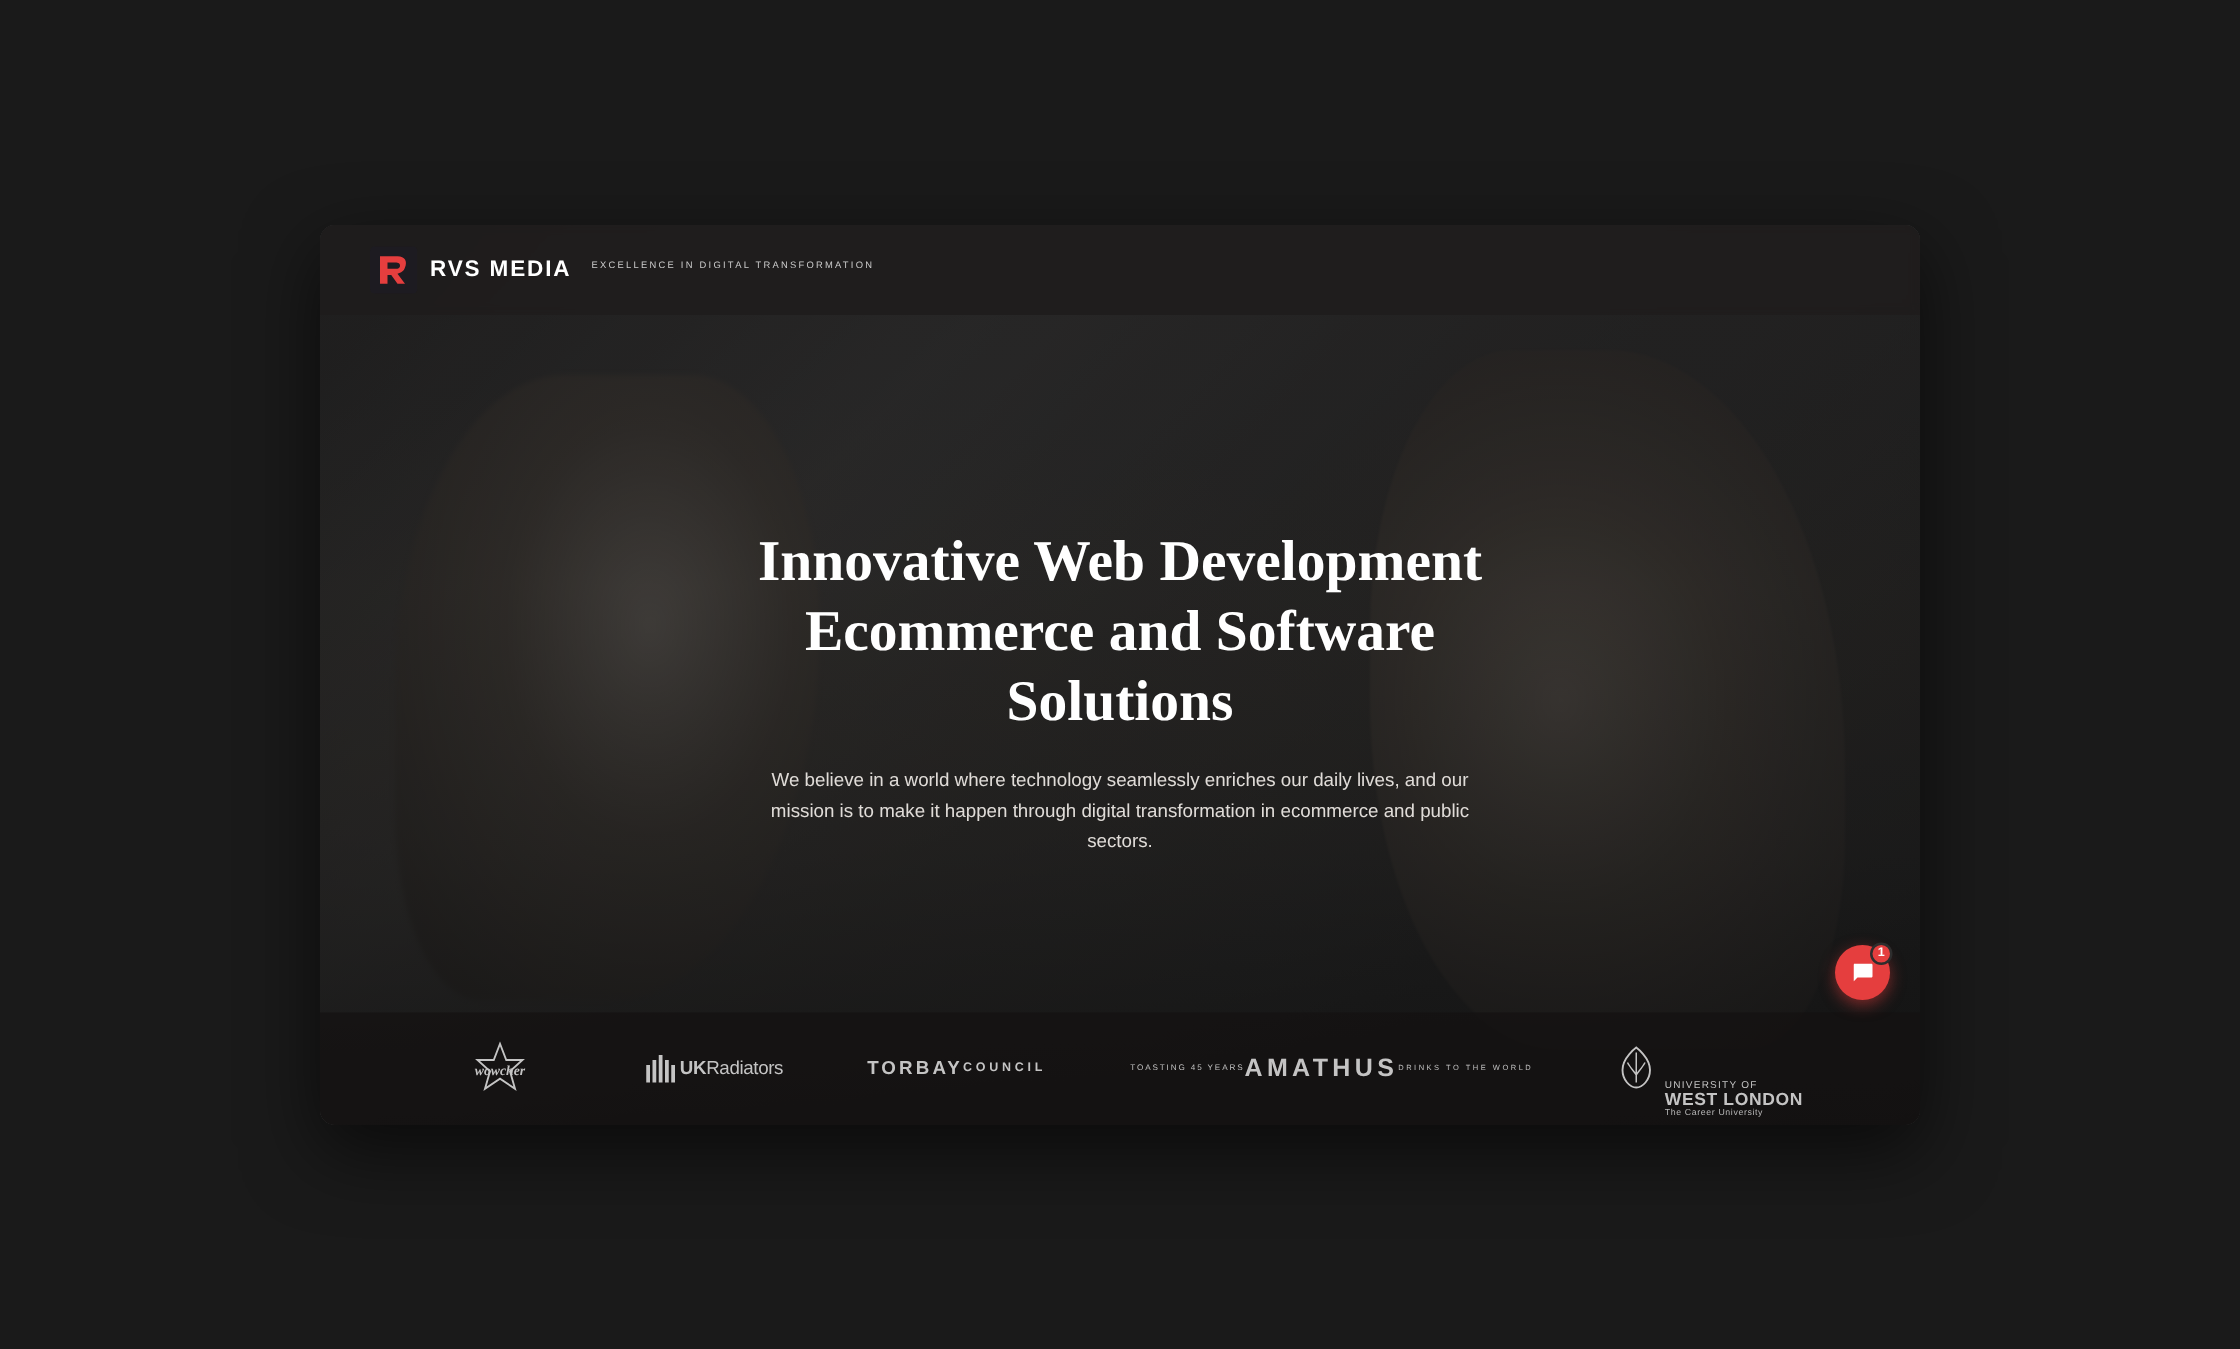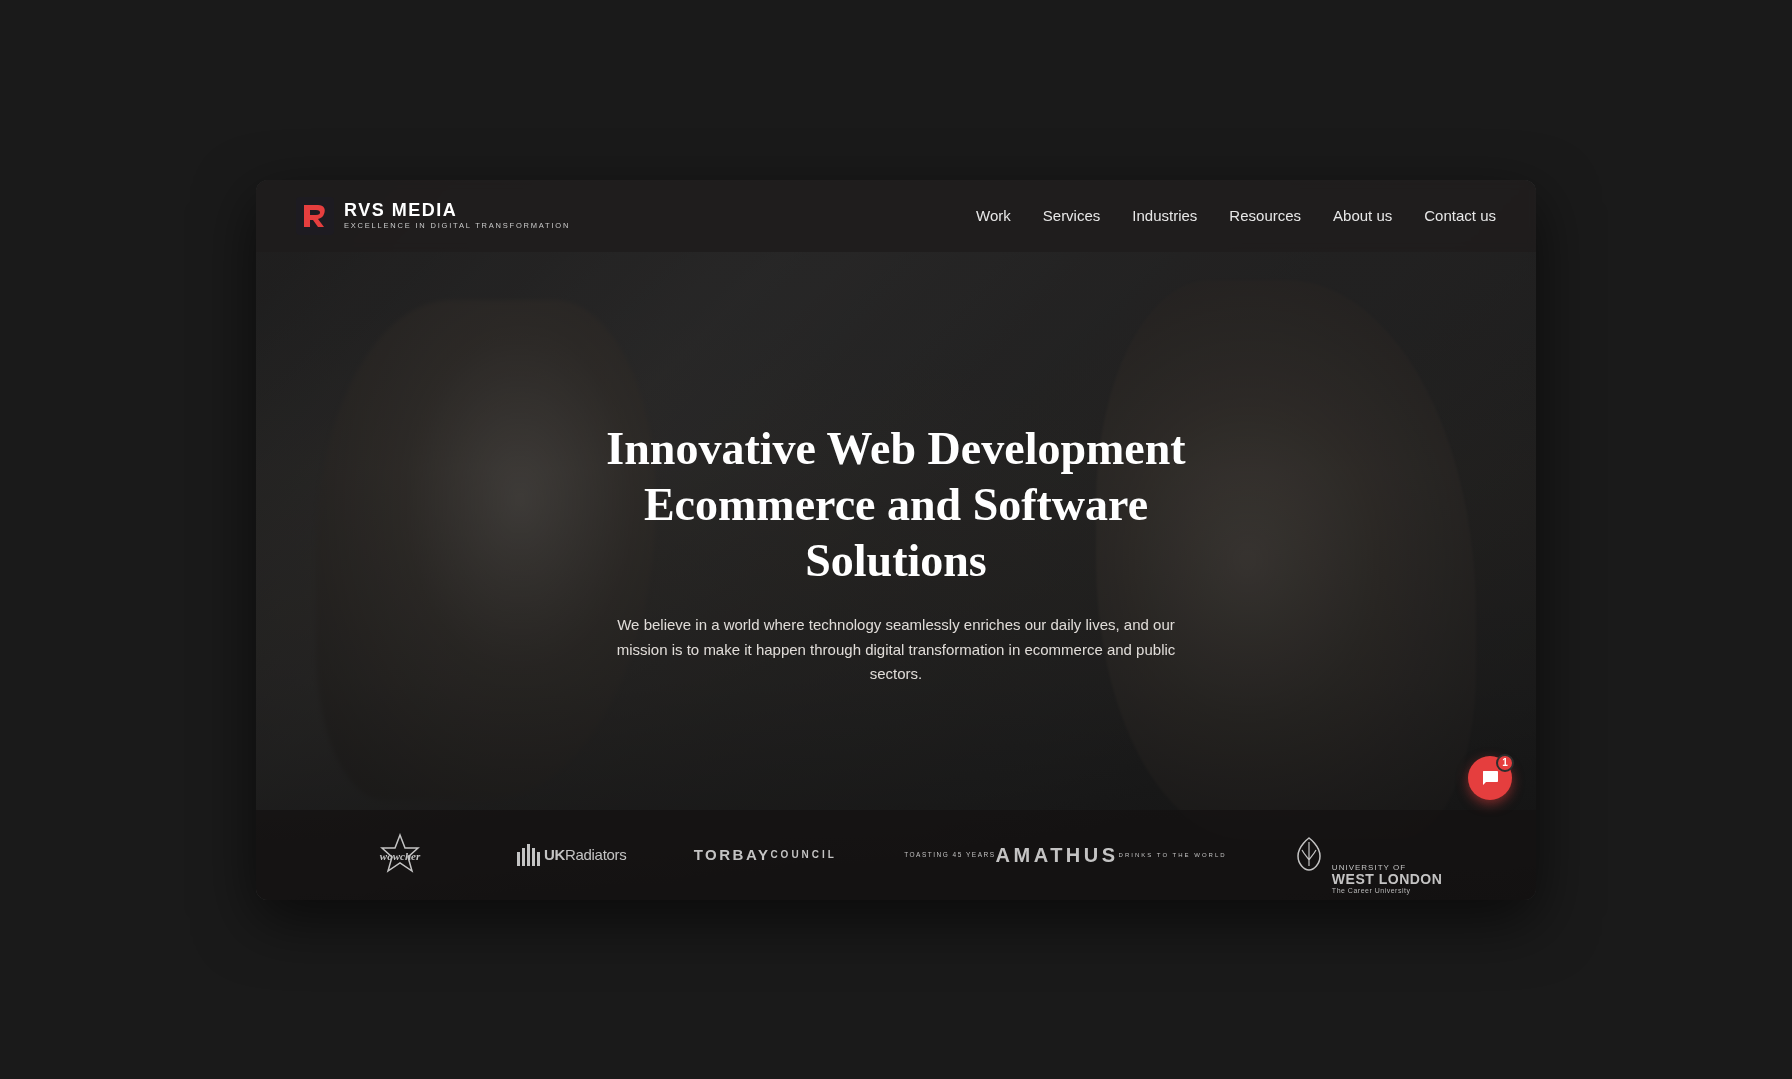--- a/index.html
+++ b/index.html
@@ -102,21 +102,22 @@
     }
 
     .logo-icon {
       width: 38px;
       height: 38px;
       flex-shrink: 0;
     }
 
     .logo-text-block {
       display: flex;
-      flex-direction: column;
+      flex-direction: row;
+      gap: 16px;
     }
 
     .logo-name {
       font-size: 18px;
       font-weight: 700;
       color: #fff;
       letter-spacing: 1.5px;
       line-height: 1.1;
     }
 
@@ -417,28 +418,20 @@
         <svg class="logo-icon" viewBox="0 0 38 38" fill="none" xmlns="http://www.w3.org/2000/svg">
           <rect width="38" height="38" rx="4" fill="#1a1a2e" opacity="0.3"></rect>
           <path d="M8 8 L22 8 C28 8 30 12 28 17 C27 20 25 21 22 22 L28 30 L22 30 L17 23 L14 23 L14 30 L8 30 Z M14 13 L14 18 L20 18 C23 18 24 17 24 15.5 C24 14 23 13 20 13 Z" fill="#e53e3e"></path>
         </svg>
         <div class="logo-text-block">
           <span class="logo-name">RVS MEDIA</span>
           <span class="logo-tagline">EXCELLENCE IN DIGITAL TRANSFORMATION</span>
         </div>
       </a>
 
-      <ul class="nav-links">
-        <li><a href="#">Work</a></li>
-        <li><a href="#">Services</a></li>
-        <li><a href="#">Industries</a></li>
-        <li><a href="#">Resources</a></li>
-        <li><a href="#">About us</a></li>
-        <li><a href="#">Contact us</a></li>
-      </ul>
 
     </nav>
 
     <div class="hero-content">
       <h1 class="hero-title">Innovative Web Development Ecommerce and Software Solutions</h1>
       <p class="hero-subtitle">We believe in a world where technology seamlessly enriches our daily lives, and our mission is to make it happen through digital transformation in ecommerce and public sectors.</p>
     </div>
 
     <div class="logos-strip">
 

